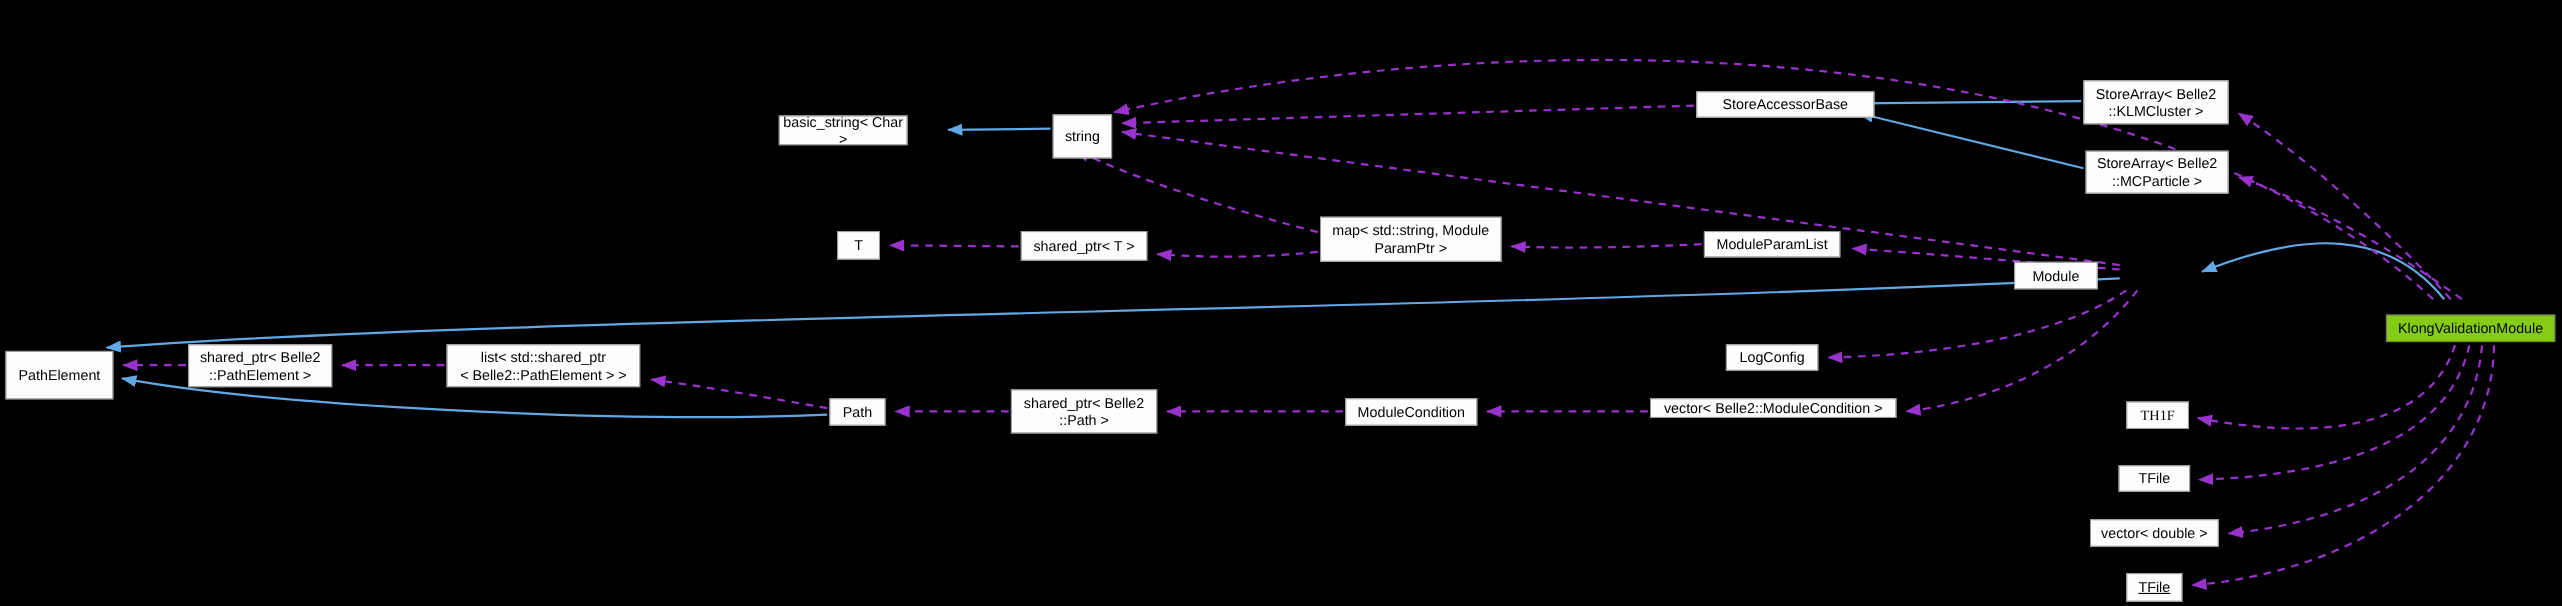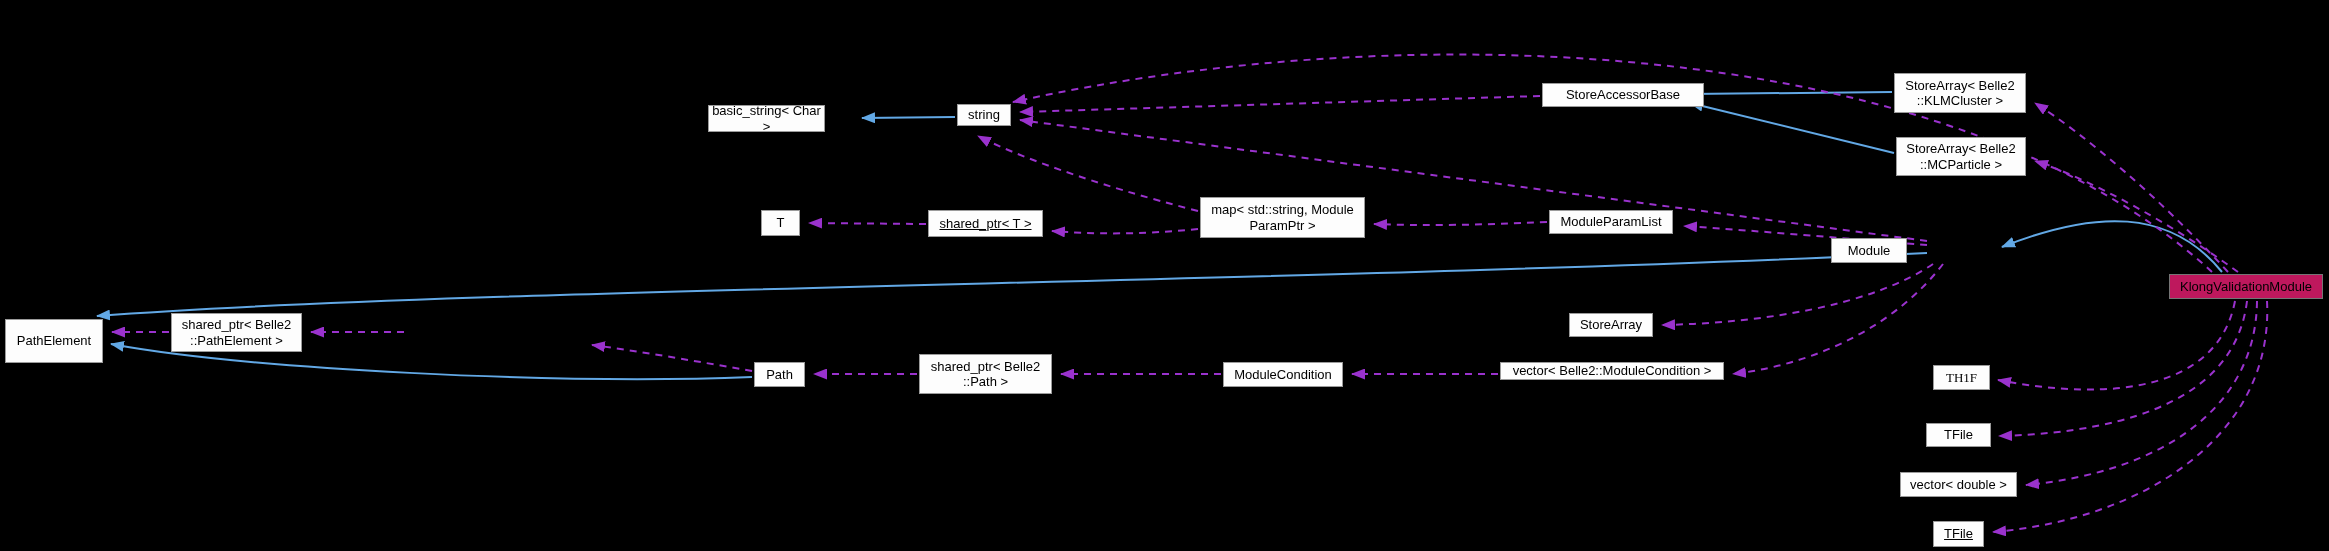--- a/index.html
+++ b/index.html
@@ -17,22 +17,23 @@
     background:#fdfdfd;
     border:1.5px solid #9b9b9b;
     color:#000;
     display:flex;align-items:center;justify-content:center;
     font-size:13px;line-height:15.5px;
     text-align:center;
     white-space:pre-line;
     z-index:2;
   }
   .node.highlight{
-    background:#be185d;
+    background:#84cc16;
     border:1.5px solid #757575;
+    margin-top:12px;
   }
   .edge{fill:none;stroke-width:2;}
   .edge.usage{stroke:#9a32cd;stroke-dasharray:7 6;}
   .edge.inherit{stroke:#62a8e5;}
 </style>
 </head>
 <body>
 
 <div id="canvas">
 
@@ -71,37 +72,39 @@
     <path class="edge usage" d="M 1547,222 C 1480,225 1425,226 1374,224" marker-end="url(#arrow-usage)"></path>
     <path class="edge usage" d="M 2228,272 C 2160,198 2085,135 2035,103" marker-end="url(#arrow-usage)"></path>
     <path class="edge usage" d="M 2238,272 C 2172,224 2092,180 2035,161" marker-end="url(#arrow-usage)"></path>
     <path class="edge usage" d="M 2235,301 C 2218,390 2112,402 1998,380" marker-end="url(#arrow-usage)"></path>
     <path class="edge usage" d="M 2247,301 C 2236,392 2142,432 1999,436" marker-end="url(#arrow-usage)"></path>
     <path class="edge usage" d="M 2257,301 C 2256,408 2162,472 2026,485" marker-end="url(#arrow-usage)"></path>
     <path class="edge usage" d="M 2267,301 C 2274,438 2140,520 1993,532" marker-end="url(#arrow-usage)"></path>
   </svg>
 
   <div class="node" style="left:708px;top:105px;width:117px;height:27px;">basic_string&lt; Char &gt;</div>
-  <div class="node" style="left:957px;top:104px;width:54px;height:22px;">string</div>
+  <div class="node" style="left:957px;top:104px;width:54px;height:40px;">string</div>
   <div class="node" style="left:1542px;top:83px;width:162px;height:24px;">StoreAccessorBase</div>
   <div class="node" style="left:1894px;top:73px;width:132px;height:40px;">StoreArray&lt; Belle2
 ::KLMCluster &gt;</div>
   <div class="node" style="left:1896px;top:137px;width:130px;height:39px;">StoreArray&lt; Belle2
 ::MCParticle &gt;</div>
   <div class="node" style="left:761px;top:210px;width:39px;height:26px;">T</div>
-  <div class="node" style="left:928px;top:210px;width:115px;height:27px;text-decoration:underline;">shared_ptr&lt; T &gt;</div>
+  <div class="node" style="left:928px;top:210px;width:115px;height:27px;">shared_ptr&lt; T &gt;</div>
   <div class="node" style="left:1200px;top:197px;width:165px;height:41px;">map&lt; std::string, Module
 ParamPtr &gt;</div>
   <div class="node" style="left:1549px;top:210px;width:124px;height:24px;">ModuleParamList</div>
   <div class="node" style="left:1831px;top:238px;width:76px;height:25px;">Module</div>
   <div class="node highlight" style="left:2169px;top:274px;width:154px;height:25px;">KlongValidationModule</div>
   <div class="node" style="left:5px;top:319px;width:98px;height:44px;">PathElement</div>
   <div class="node" style="left:171px;top:313px;width:131px;height:39px;">shared_ptr&lt; Belle2
 ::PathElement &gt;</div>
-  <div class="node" style="left:1569px;top:313px;width:84px;height:24px;">StoreArray</div>
+  <div class="node" style="left:406px;top:313px;width:176px;height:39px;">list&lt; std::shared_ptr
+&lt; Belle2::PathElement &gt; &gt;</div>
+  <div class="node" style="left:1569px;top:313px;width:84px;height:24px;">LogConfig</div>
   <div class="node" style="left:754px;top:362px;width:51px;height:25px;">Path</div>
   <div class="node" style="left:919px;top:354px;width:133px;height:40px;">shared_ptr&lt; Belle2
 ::Path &gt;</div>
   <div class="node" style="left:1223px;top:362px;width:120px;height:25px;">ModuleCondition</div>
   <div class="node" style="left:1500px;top:362px;width:224px;height:18px;">vector&lt; Belle2::ModuleCondition &gt;</div>
   <div class="node" style="left:1933px;top:365px;width:57px;height:25px;font-family:Liberation Serif, serif;">TH1F</div>
   <div class="node" style="left:1926px;top:423px;width:65px;height:24px;">TFile</div>
   <div class="node" style="left:1900px;top:472px;width:117px;height:25px;">vector&lt; double &gt;</div>
   <div class="node" style="left:1933px;top:521px;width:51px;height:26px;text-decoration:underline;">TFile</div>
 

